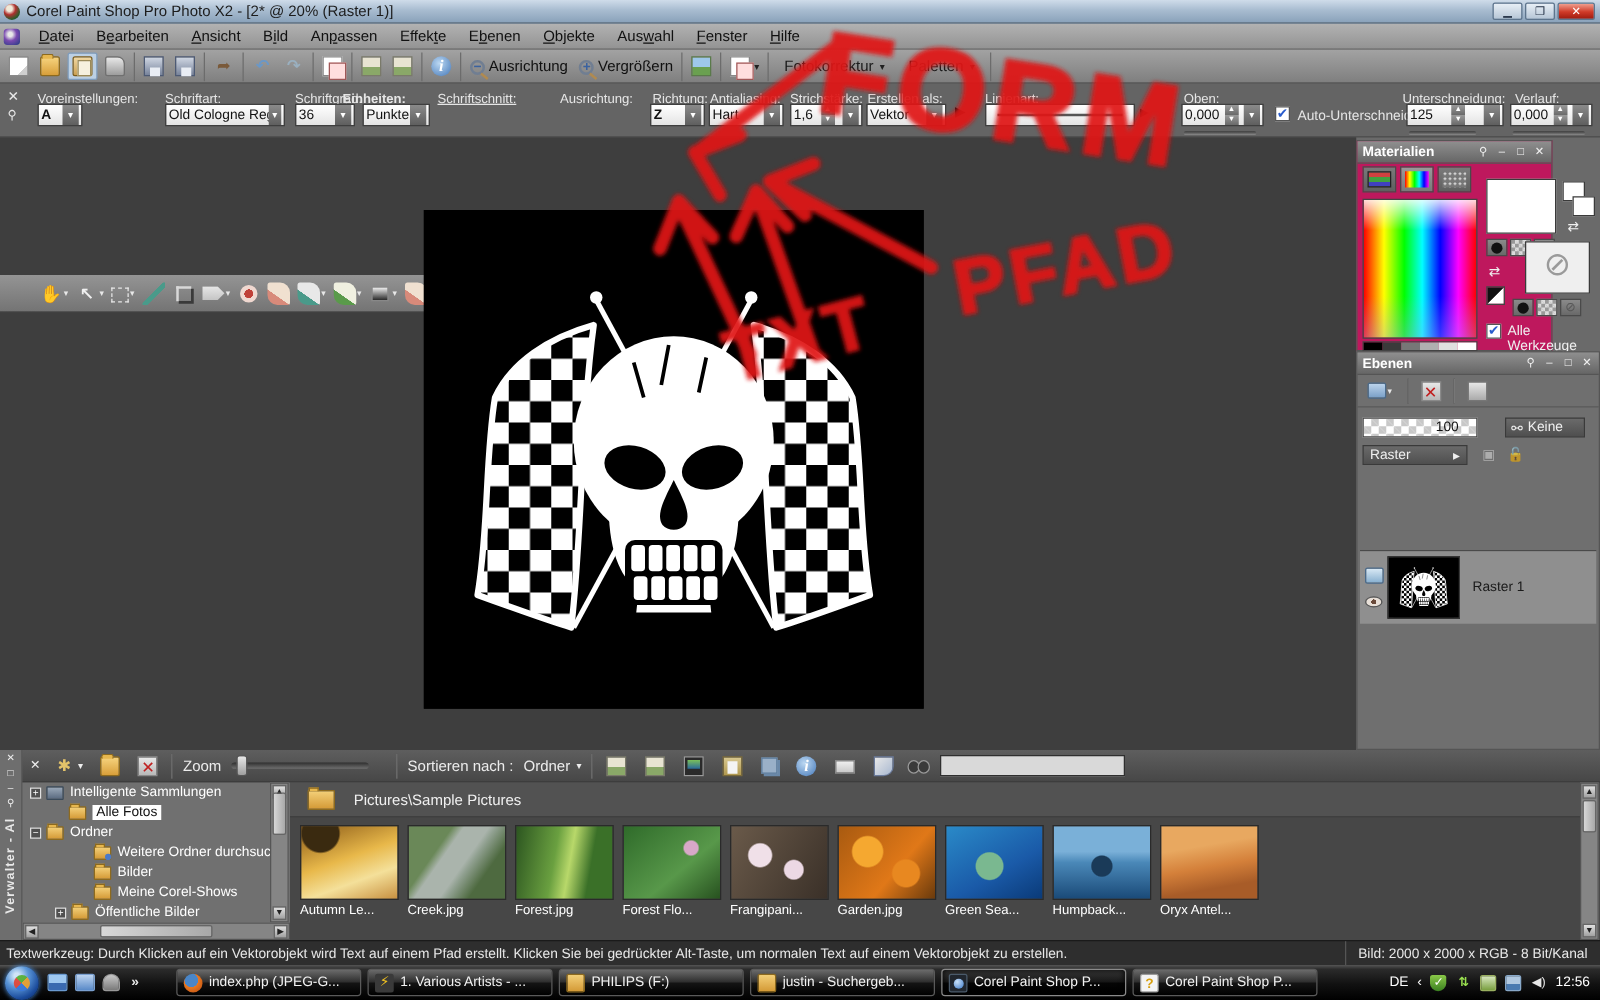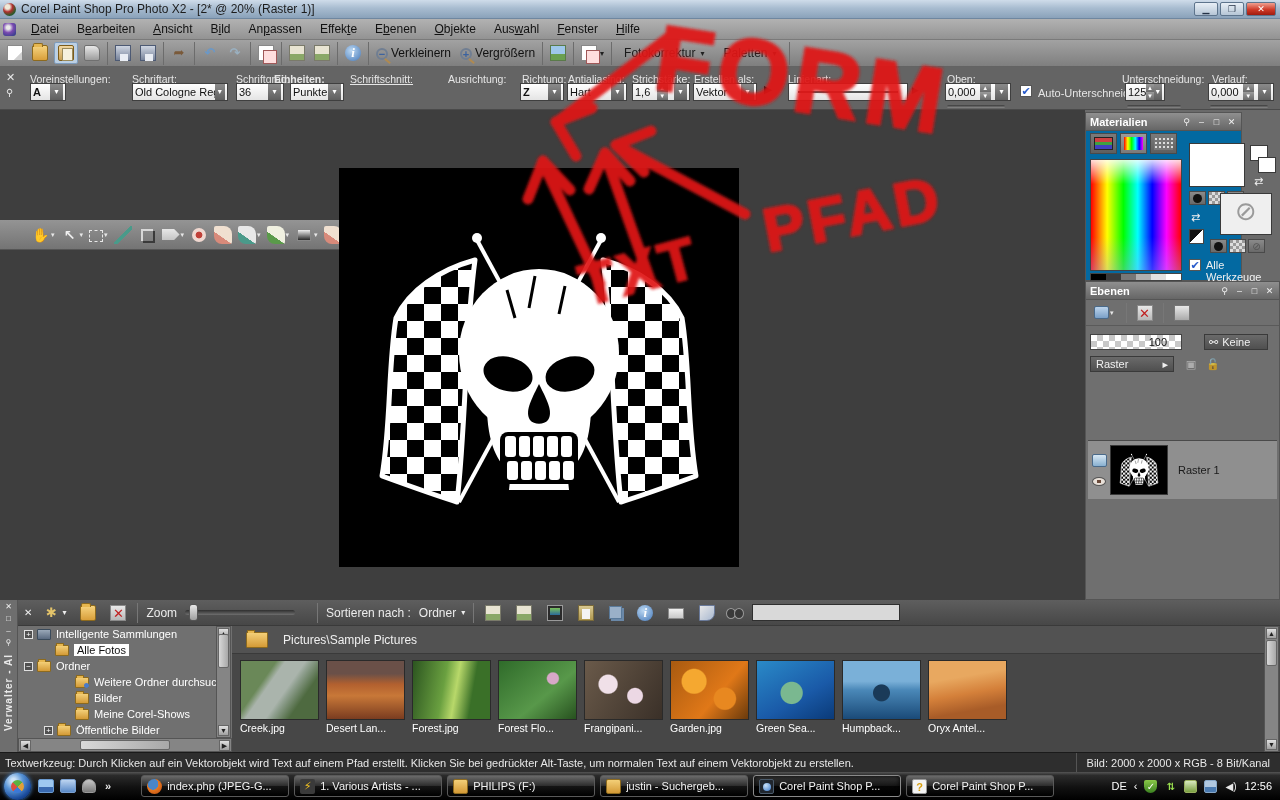--- a/index.html
+++ b/index.html
@@ -115,21 +115,21 @@
   
   #workspace{position:absolute;left:0;top:110px;width:1085px;height:490px;background:#3e3e3e;}
   #canvas{position:absolute;left:339px;top:58px;width:400px;height:399px;background:#000;}
 
   
   #rightcol{position:absolute;left:1085px;top:110px;width:195px;height:490px;background:#6a6a6a;}
   .panel-h{height:18px;background:linear-gradient(#8f8f8f,#666);display:flex;align-items:center;padding:0 4px;border-bottom:1px solid #555;}
   .panel-title{font-size:11px;font-weight:bold;color:#fff;}
   .panel-ctrl{margin-left:auto;display:flex;gap:4px;font-size:9px;color:#f0f0f0;}
   .panel-ctrl span{width:11px;text-align:center;}
-  #materials{position:absolute;left:0;top:2px;width:157px;height:169px;background:#0369a1;border:1px solid #555;}
+  #materials{position:absolute;left:0;top:2px;width:157px;height:169px;background:#be185d;border:1px solid #555;}
   .mat-tab{position:absolute;top:20px;width:27px;height:21px;background:linear-gradient(#7a7a7a,#5f5f5f);border:1px solid #4a4a4a;padding:3px;}
   .mat-tab.on{background:linear-gradient(#9a9a9a,#7a7a7a);}
   .mat-tab .sw{width:100%;height:100%;}
   .sw-frame{background:linear-gradient(#d04040 33%,#40a040 33% 66%,#4040c0 66%);border:1px solid #222;}
   .sw-rain{background:linear-gradient(90deg,#f00,#ff0,#0f0,#0ff,#00f,#f0f);}
   .sw-pat{background-image:radial-gradient(#ddd 30%,transparent 31%);background-size:4px 4px;background-color:#777;}
   #rainbow{position:absolute;left:4px;top:46px;width:92px;height:112px;border:1px solid #444;
     background:linear-gradient(rgba(255,255,255,.85),rgba(255,255,255,0) 22%,rgba(255,255,255,0) 70%,rgba(160,160,255,.35)),
     linear-gradient(90deg,#f00,#ff0 18%,#0f0 36%,#0ff 52%,#00f 68%,#f0f 84%,#f00);}
   #grayscale{position:absolute;left:4px;top:160px;width:92px;height:8px;display:flex;border:1px solid #444;}
@@ -326,21 +326,21 @@
         </div>
       </div>
       <div class="tb-group">
         <div class="tbtn">
           <span class="ic ic-info">i</span>
         </div>
       </div>
       <div class="tb-group">
         <div class="tbtn">
           <span class="ic ic-mag">−</span>
-          <span class="tlabel">Verkleinern</span>
+          <span class="tlabel">Ausrichtung</span>
         </div>
         <div class="tbtn">
           <span class="ic ic-mag">+</span>
           <span class="tlabel">Vergrößern</span>
         </div>
       </div>
       <div class="tb-group">
         <div class="tbtn">
           <span class="ic ic-img"></span>
         </div>
@@ -463,21 +463,21 @@
         <div>▼</div>
       </span>
     <span class="opt-dd">▾</span>
   </div>
   <div class="mini-track" style="left:947px;top:38px;width:58px;"></div>
 
   <div class="cbx abs" style="left:1020px;top:18px;">✔</div>
   <div class="opt-label" style="left:1038px;top:20px;font-size:11px;">Auto-Unterschneidung</div>
 
   <div class="opt-label" style="left:1122px;top:6px;">Unterschneidung:</div>
-  <div class="opt-ctl" style="left:1125px;top:16px;width:40px;">
+  <div class="opt-ctl" style="left:1125px;top:16px;width:78px;">
     <span>125</span>
     <span class="spin">
         <div>▲</div>
         <div>▼</div>
       </span>
     <span class="opt-dd">▾</span>
   </div>
   <div class="mini-track" style="left:1127px;top:38px;width:54px;"></div>
 
   <div class="opt-label" style="left:1212px;top:6px;">Verlauf:</div>
@@ -817,26 +817,26 @@
     <div class="sthumb" style="height:10px;width:90px;"></div>
     <div class="sbtn">▶</div>
   </div>
   <div id="browser">
     <div id="browser-head">
       <span class="fic folder-open"></span>
       <span id="path-label">Pictures\Sample Pictures</span>
     </div>
     <div id="thumbs">
         <div class="thumb">
+          <div class="timg" style="background: radial-gradient(circle at 20% 10%, rgb(58, 42, 16) 0px, rgb(58, 42, 16) 18%, transparent 20%), linear-gradient(160deg, rgb(138, 90, 24), rgb(232, 184, 74) 45%, rgb(244, 224, 154) 70%, rgb(200, 144, 64));"></div>
+          <div class="tname">Autumn  Le...</div>
+        </div>
+        <div class="thumb">
           <div class="timg" style="background: linear-gradient(125deg, rgb(106, 136, 88) 0px, rgb(106, 136, 88) 30%, rgb(170, 180, 172) 38%, rgb(170, 180, 172) 55%, rgb(144, 160, 144) 60%, rgb(78, 106, 64) 75%);"></div>
           <div class="tname">Creek.jpg</div>
-        </div>
-        <div class="thumb">
-          <div class="timg" style="background: linear-gradient(rgb(106, 80, 72) 0px, rgb(106, 80, 72) 22%, rgb(178, 96, 47) 40%, rgb(200, 120, 56) 60%, rgb(122, 60, 32));"></div>
-          <div class="tname">Desert  Lan...</div>
         </div>
         <div class="thumb">
           <div class="timg" style="background: linear-gradient(100deg, rgb(44, 85, 32), rgb(106, 160, 64) 40%, rgb(184, 216, 106) 55%, rgb(58, 112, 40) 75%);"></div>
           <div class="tname">Forest.jpg</div>
         </div>
         <div class="thumb">
           <div class="timg" style="background: radial-gradient(circle at 70% 30%, rgb(216, 168, 200) 0px, rgb(216, 168, 200) 8%, transparent 10%), linear-gradient(140deg, rgb(47, 107, 42), rgb(88, 152, 74) 60%, rgb(39, 81, 31));"></div>
           <div class="tname">Forest  Flo...</div>
         </div>
         <div class="thumb">

